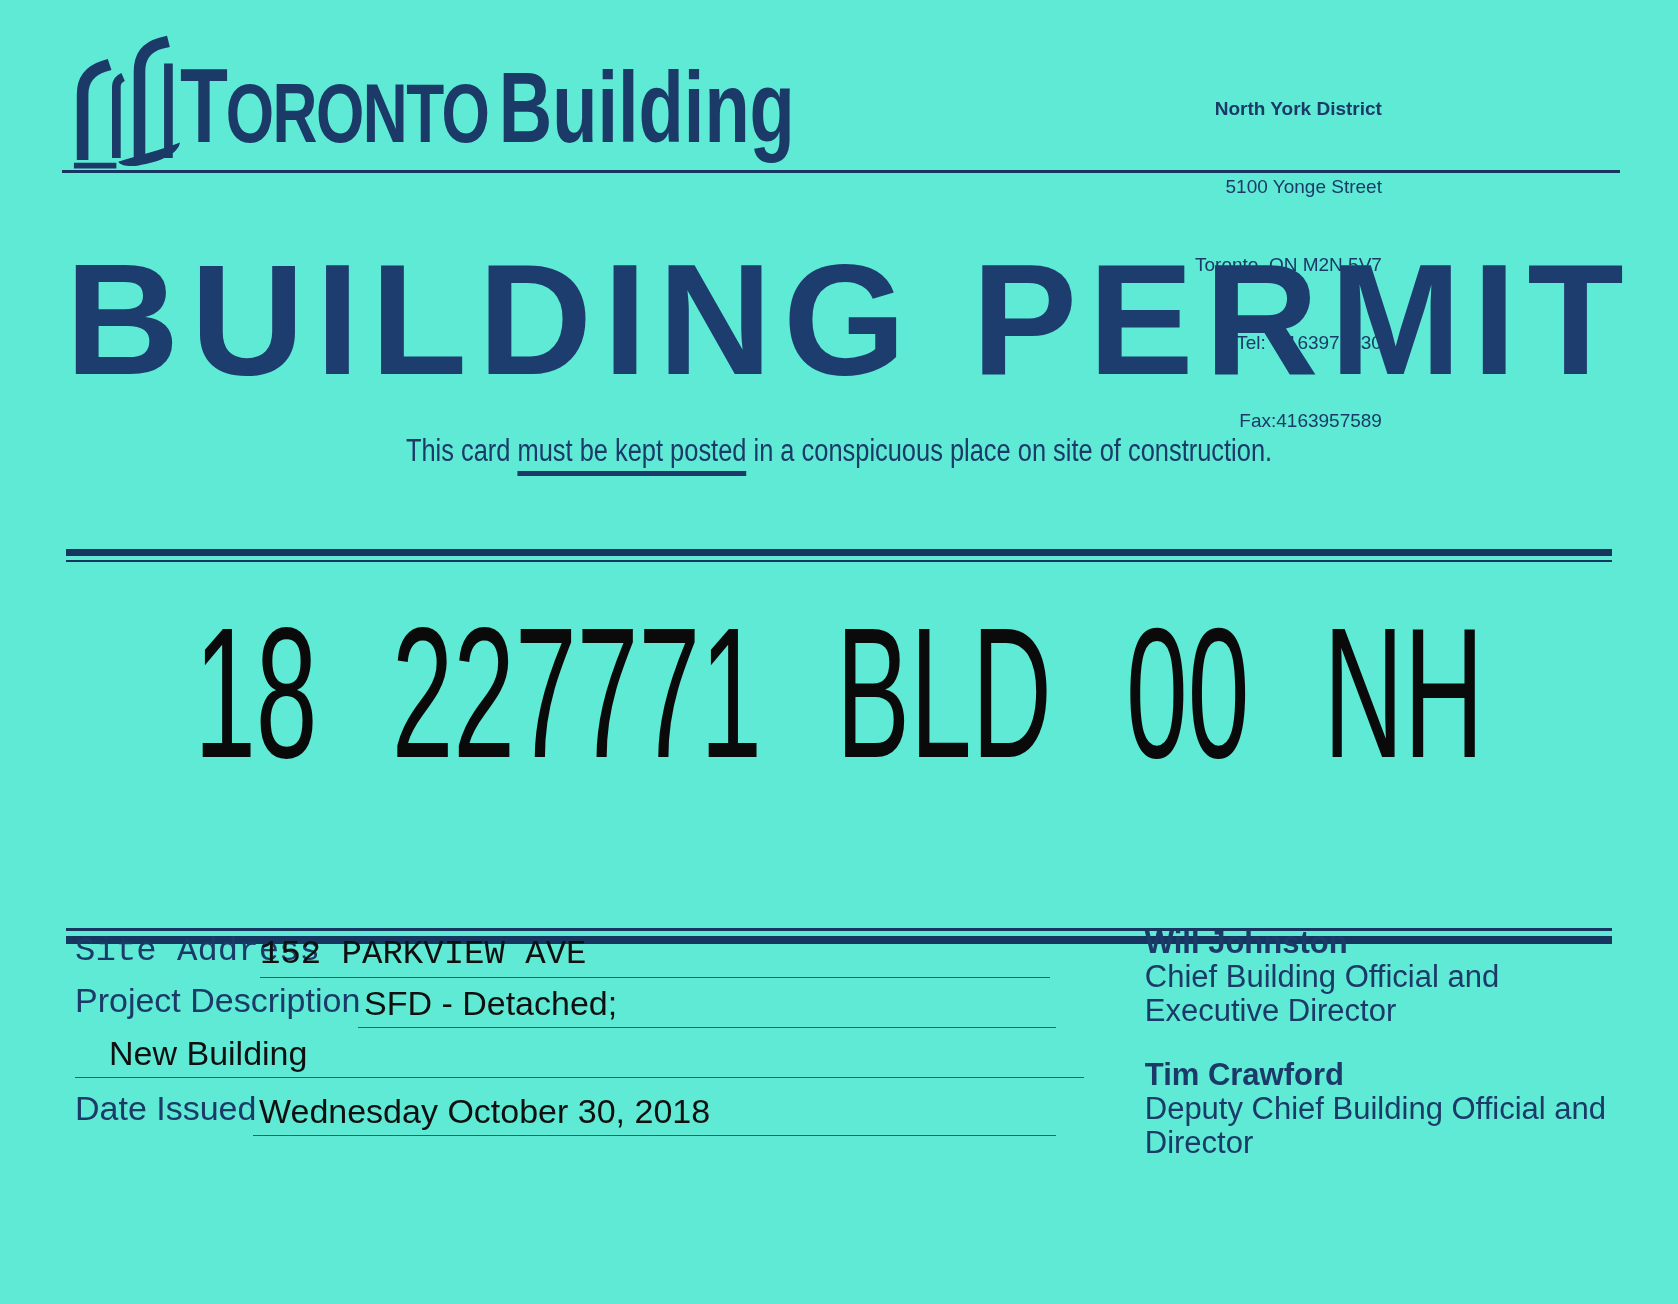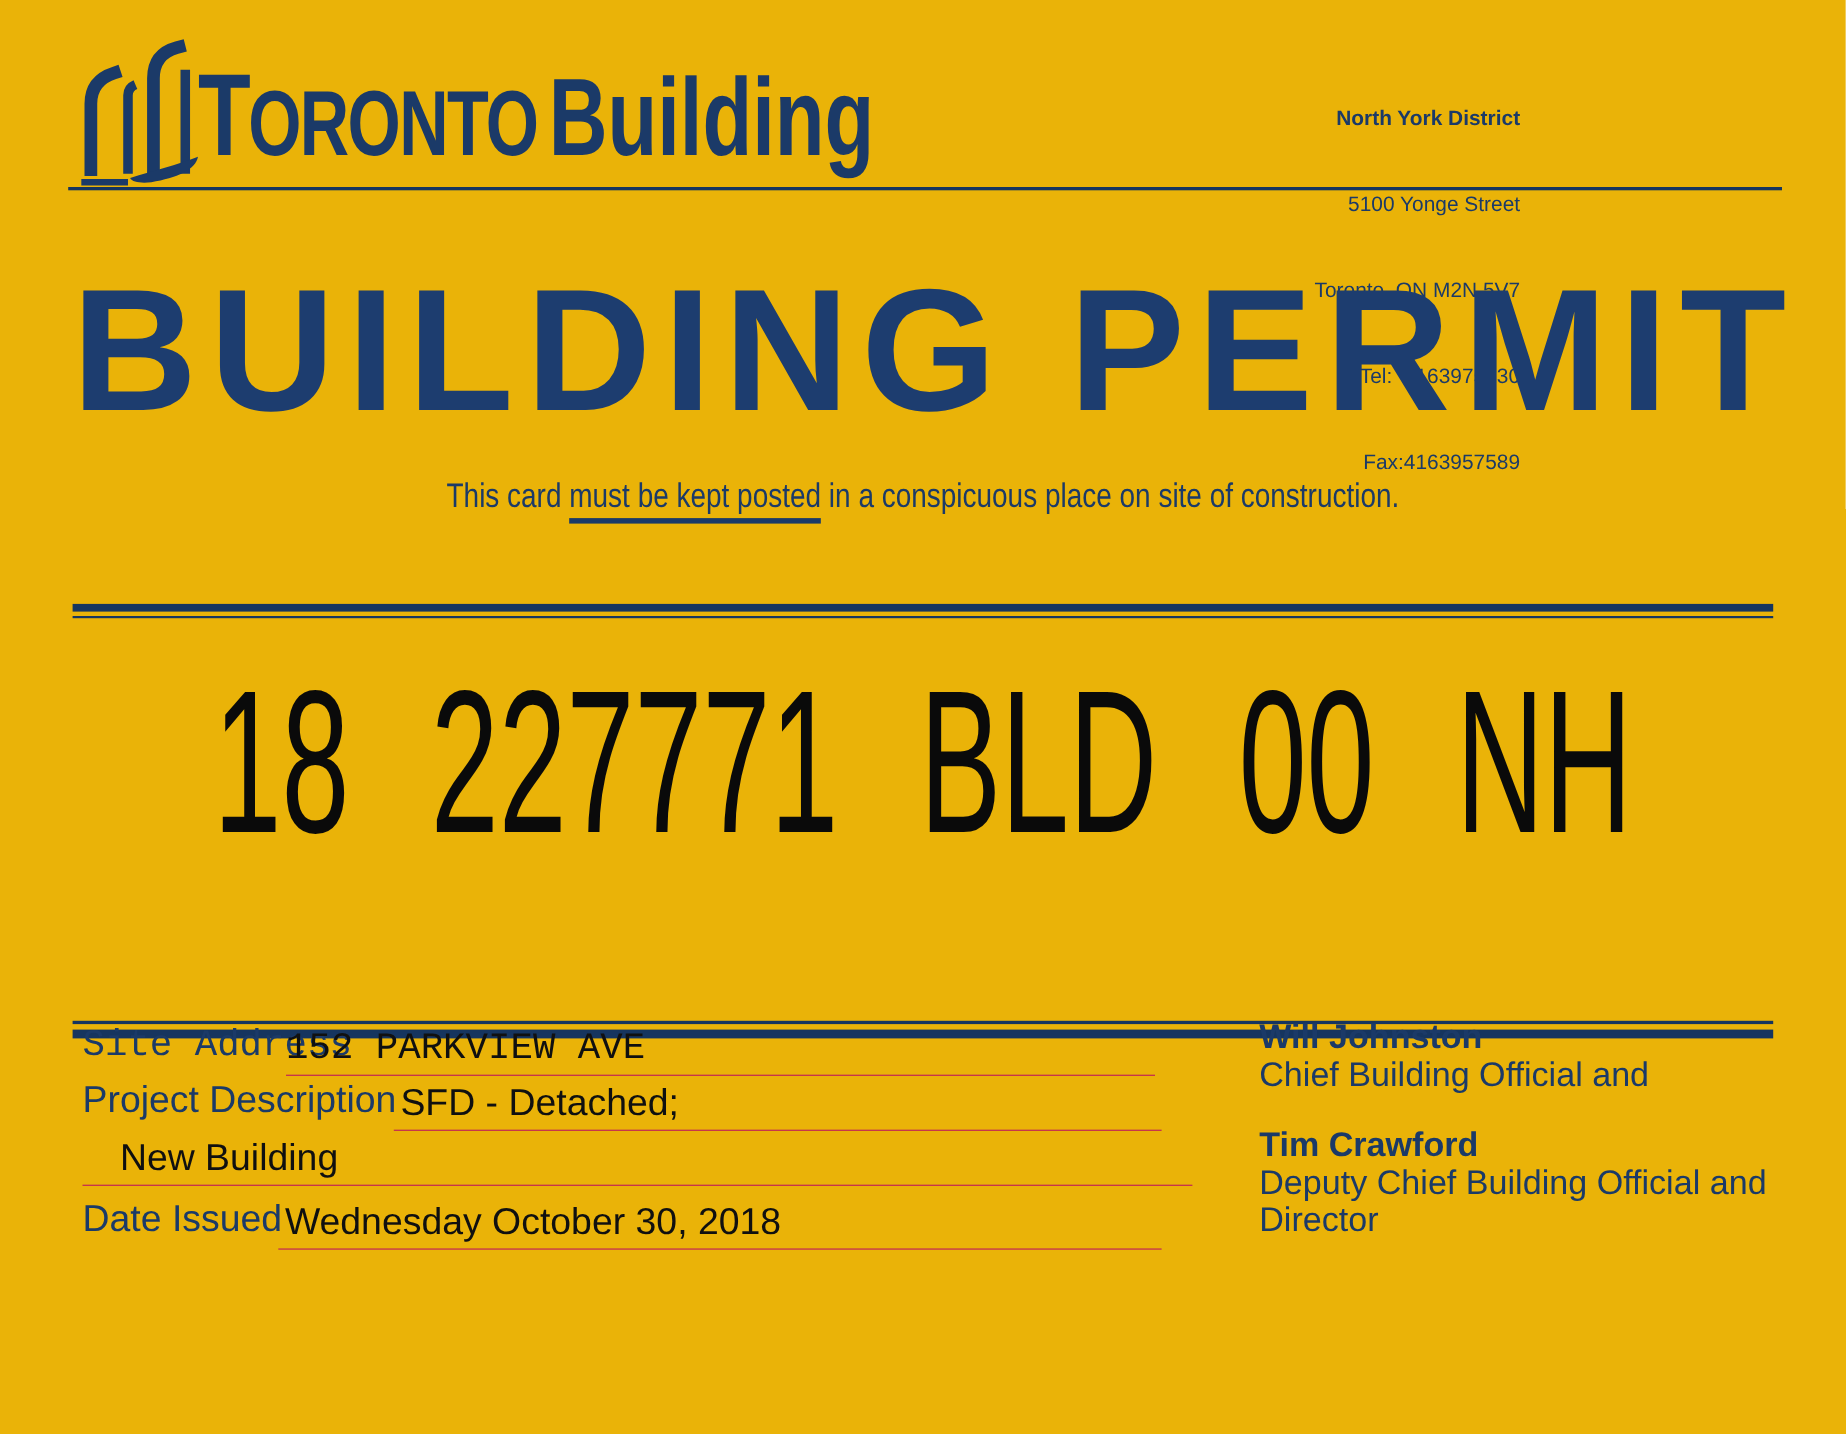--- a/index.html
+++ b/index.html
@@ -1,19 +1,19 @@
 <!DOCTYPE html>
 <html><head>
 <meta charset="utf-8">
 <style>
   html,body { margin:0; padding:0; background:#ffffff; }
   .page {
     position:relative;
     width:1678px; height:1304px;
-    background:#eab308;
+    background:#5eead4;
     overflow:hidden;
     font-family:"Liberation Sans", sans-serif;
     color:#1b3a68;
   }
 
   
   .logo-icon { position:absolute; left:72px; top:32px; }
   .wordmark {
     position:absolute; left:180px; top:52px;
     white-space:nowrap; line-height:1;
@@ -184,20 +184,21 @@
         <span>Wednesday October 30, 2018</span>
       </span>
     </div>
 
   </div>
 
   <div class="signatures">
     <div class="sig-block">
       <div class="sig-name">Will Johnston</div>
       <div>Chief Building Official and</div>
+      <div>Executive Director</div>
     </div>
     <div class="sig-block">
       <div class="sig-name">Tim Crawford</div>
       <div>Deputy Chief Building Official and</div>
       <div>Director</div>
     </div>
   </div>
 
 </div>
 

